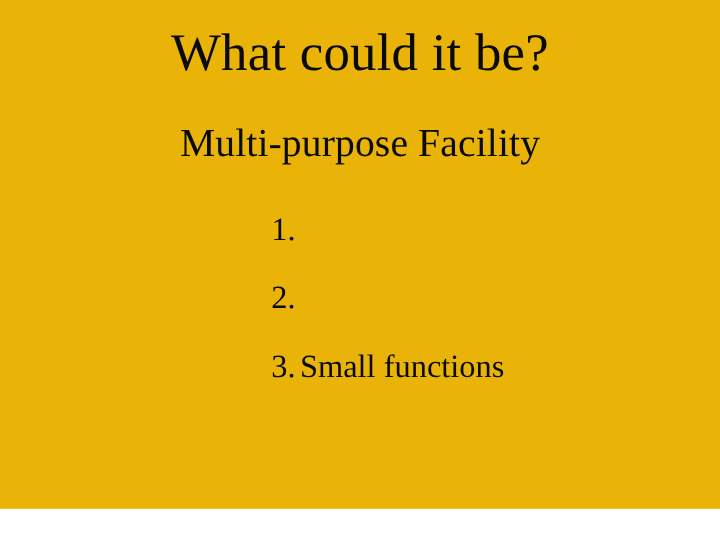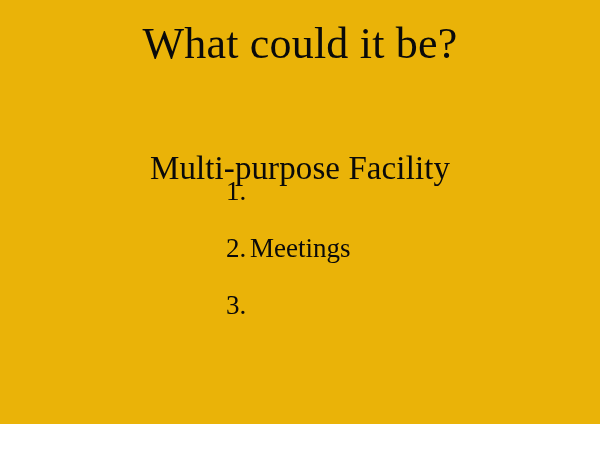--- a/index.html
+++ b/index.html
@@ -37,21 +37,20 @@
     position: absolute;
     left: 0;
     right: 0;
     top: 104px;
     text-align: center;
     font-size: 33px;
     line-height: 1.0;
     font-weight: 400;
     letter-spacing: 0.1px;
     white-space: nowrap;
-    margin-top: 48px;
   }
   .bullet-list {
     position: absolute;
     left: 226px;
     top: 178px;
     margin: 0;
     padding: 0;
     list-style: none;
   }
   .bullet-item {
@@ -85,22 +84,22 @@
   <div class="slide-subtitle">Multi-purpose Facility</div>
 
   <ol class="bullet-list">
 
     <li class="bullet-item">
       <span class="bullet-marker">1.</span>
     </li>
 
     <li class="bullet-item">
       <span class="bullet-marker">2.</span>
-      <span class="bullet-text">Meetings</span>
     </li>
 
     <li class="bullet-item">
       <span class="bullet-marker">3.</span>
+      <span class="bullet-text">Small functions</span>
     </li>
 
   </ol>
 
 </div>
 
 </body></html>

